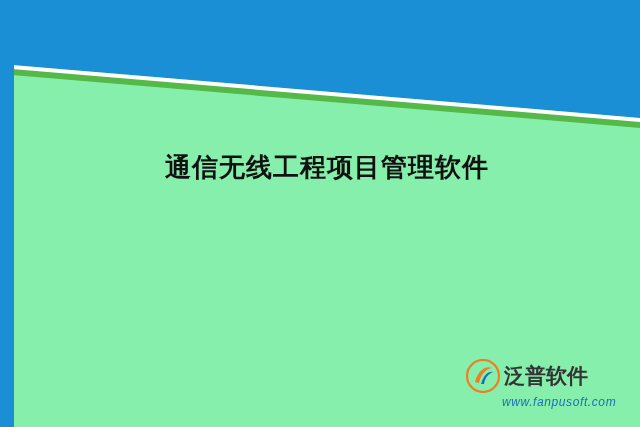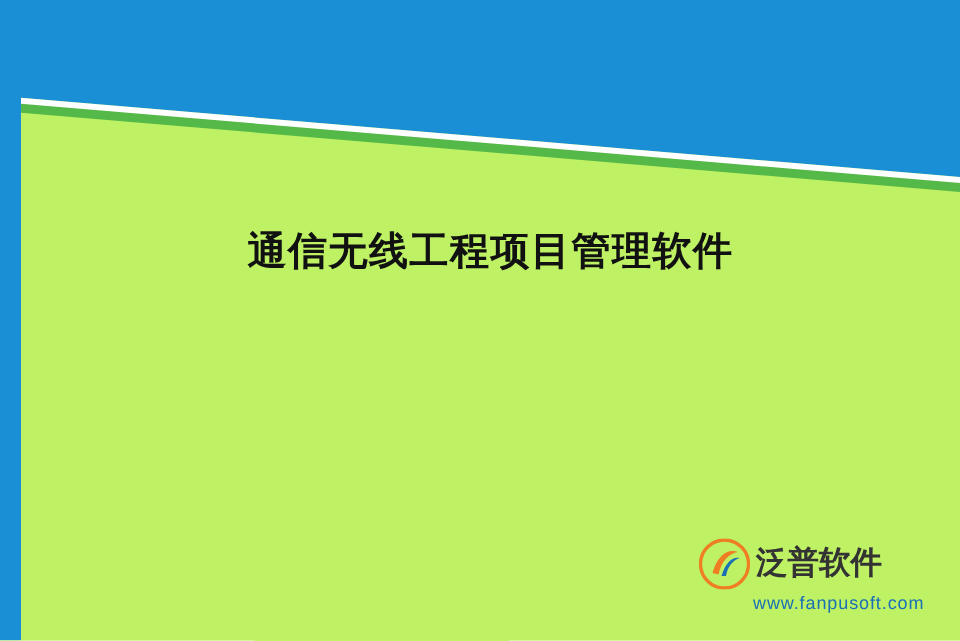--- a/index.html
+++ b/index.html
@@ -10,21 +10,21 @@
     width: 640px;
     height: 427px;
     font-family: "Liberation Sans", sans-serif;
     background: #ffffff;
     overflow: hidden;
   }
   .slide {
     position: relative;
     width: 640px;
     height: 427px;
-    background: #bef264;
+    background: #86efac;
     overflow: hidden;
   }
   
   .left-band {
     position: absolute;
     left: 0;
     top: 0;
     width: 14px;
     height: 427px;
     background: #1a8fd6;
@@ -108,20 +108,21 @@
     letter-spacing: 0px;
     line-height: 26px;
     text-align: right;
   }
   .logo-url {
     font-size: 12px;
     color: #1a6fb5;
     letter-spacing: 0.6px;
     margin-top: 2px;
     margin-left: 36px;
+    font-style: italic;
   }
 </style>
 </head>
 <body>
 
 <div class="slide">
 
   <div class="header-green"></div>
   <div class="header-blue"></div>
   <div class="header-white-gap"></div>

